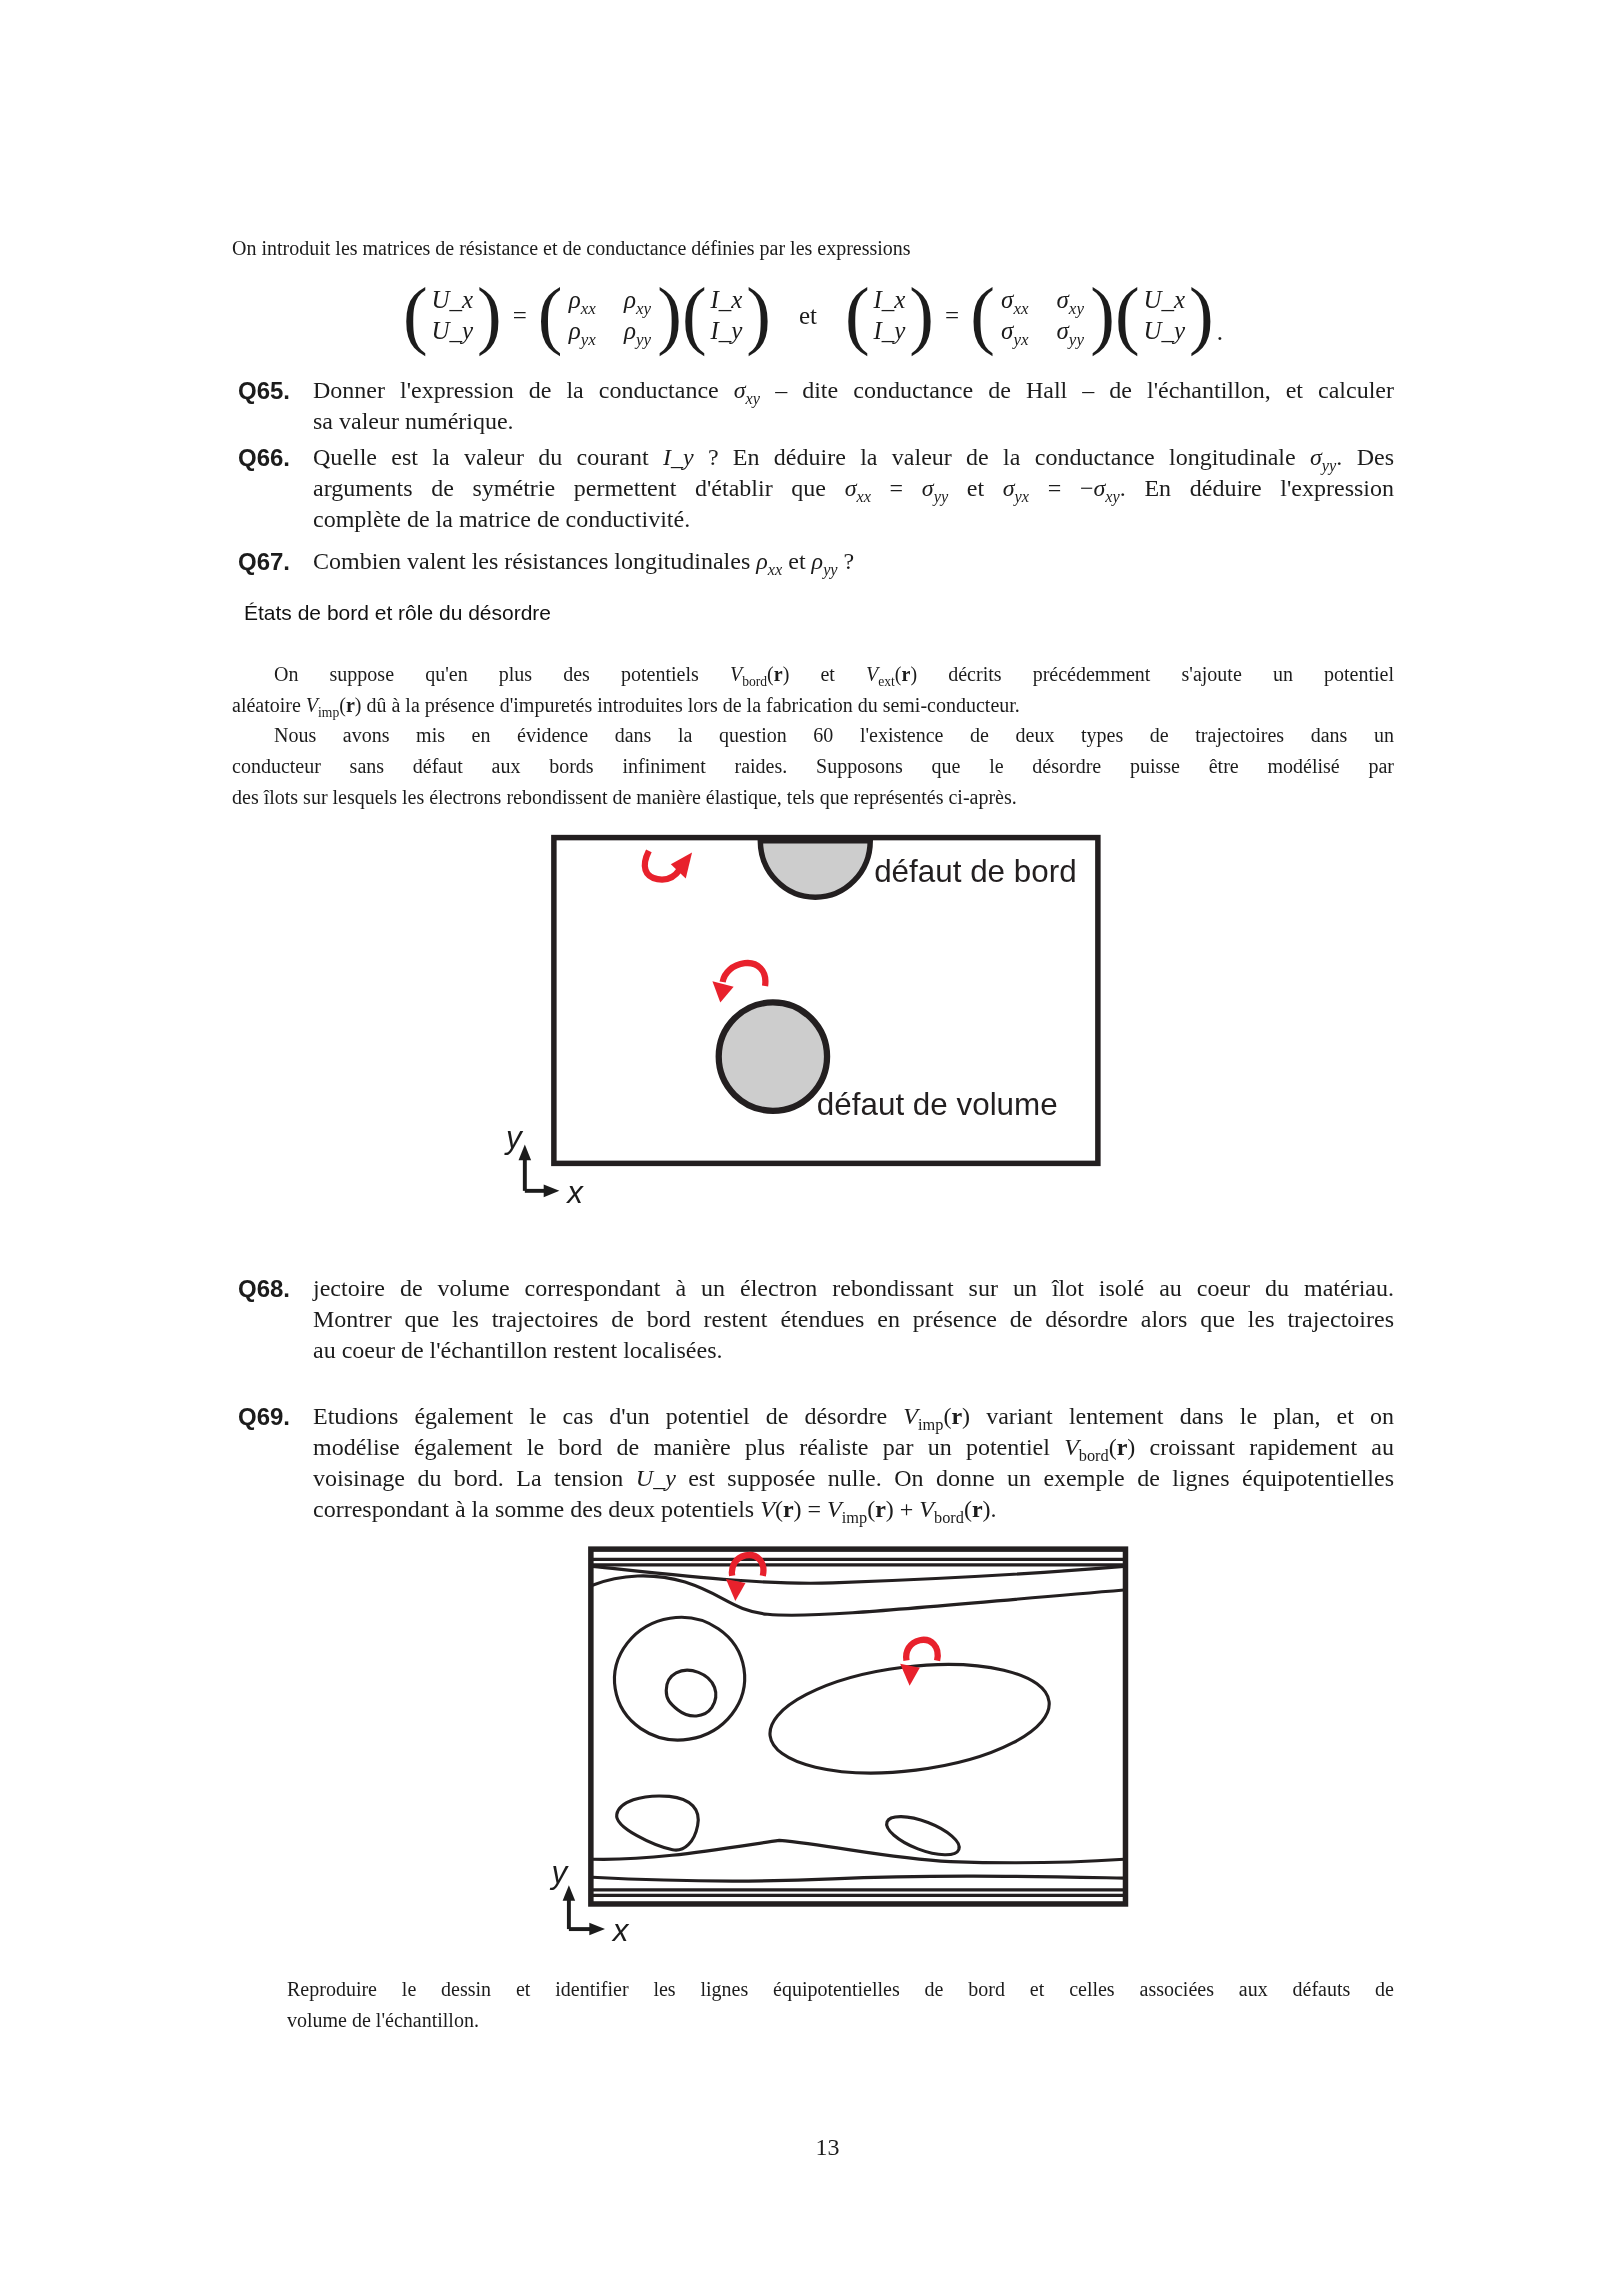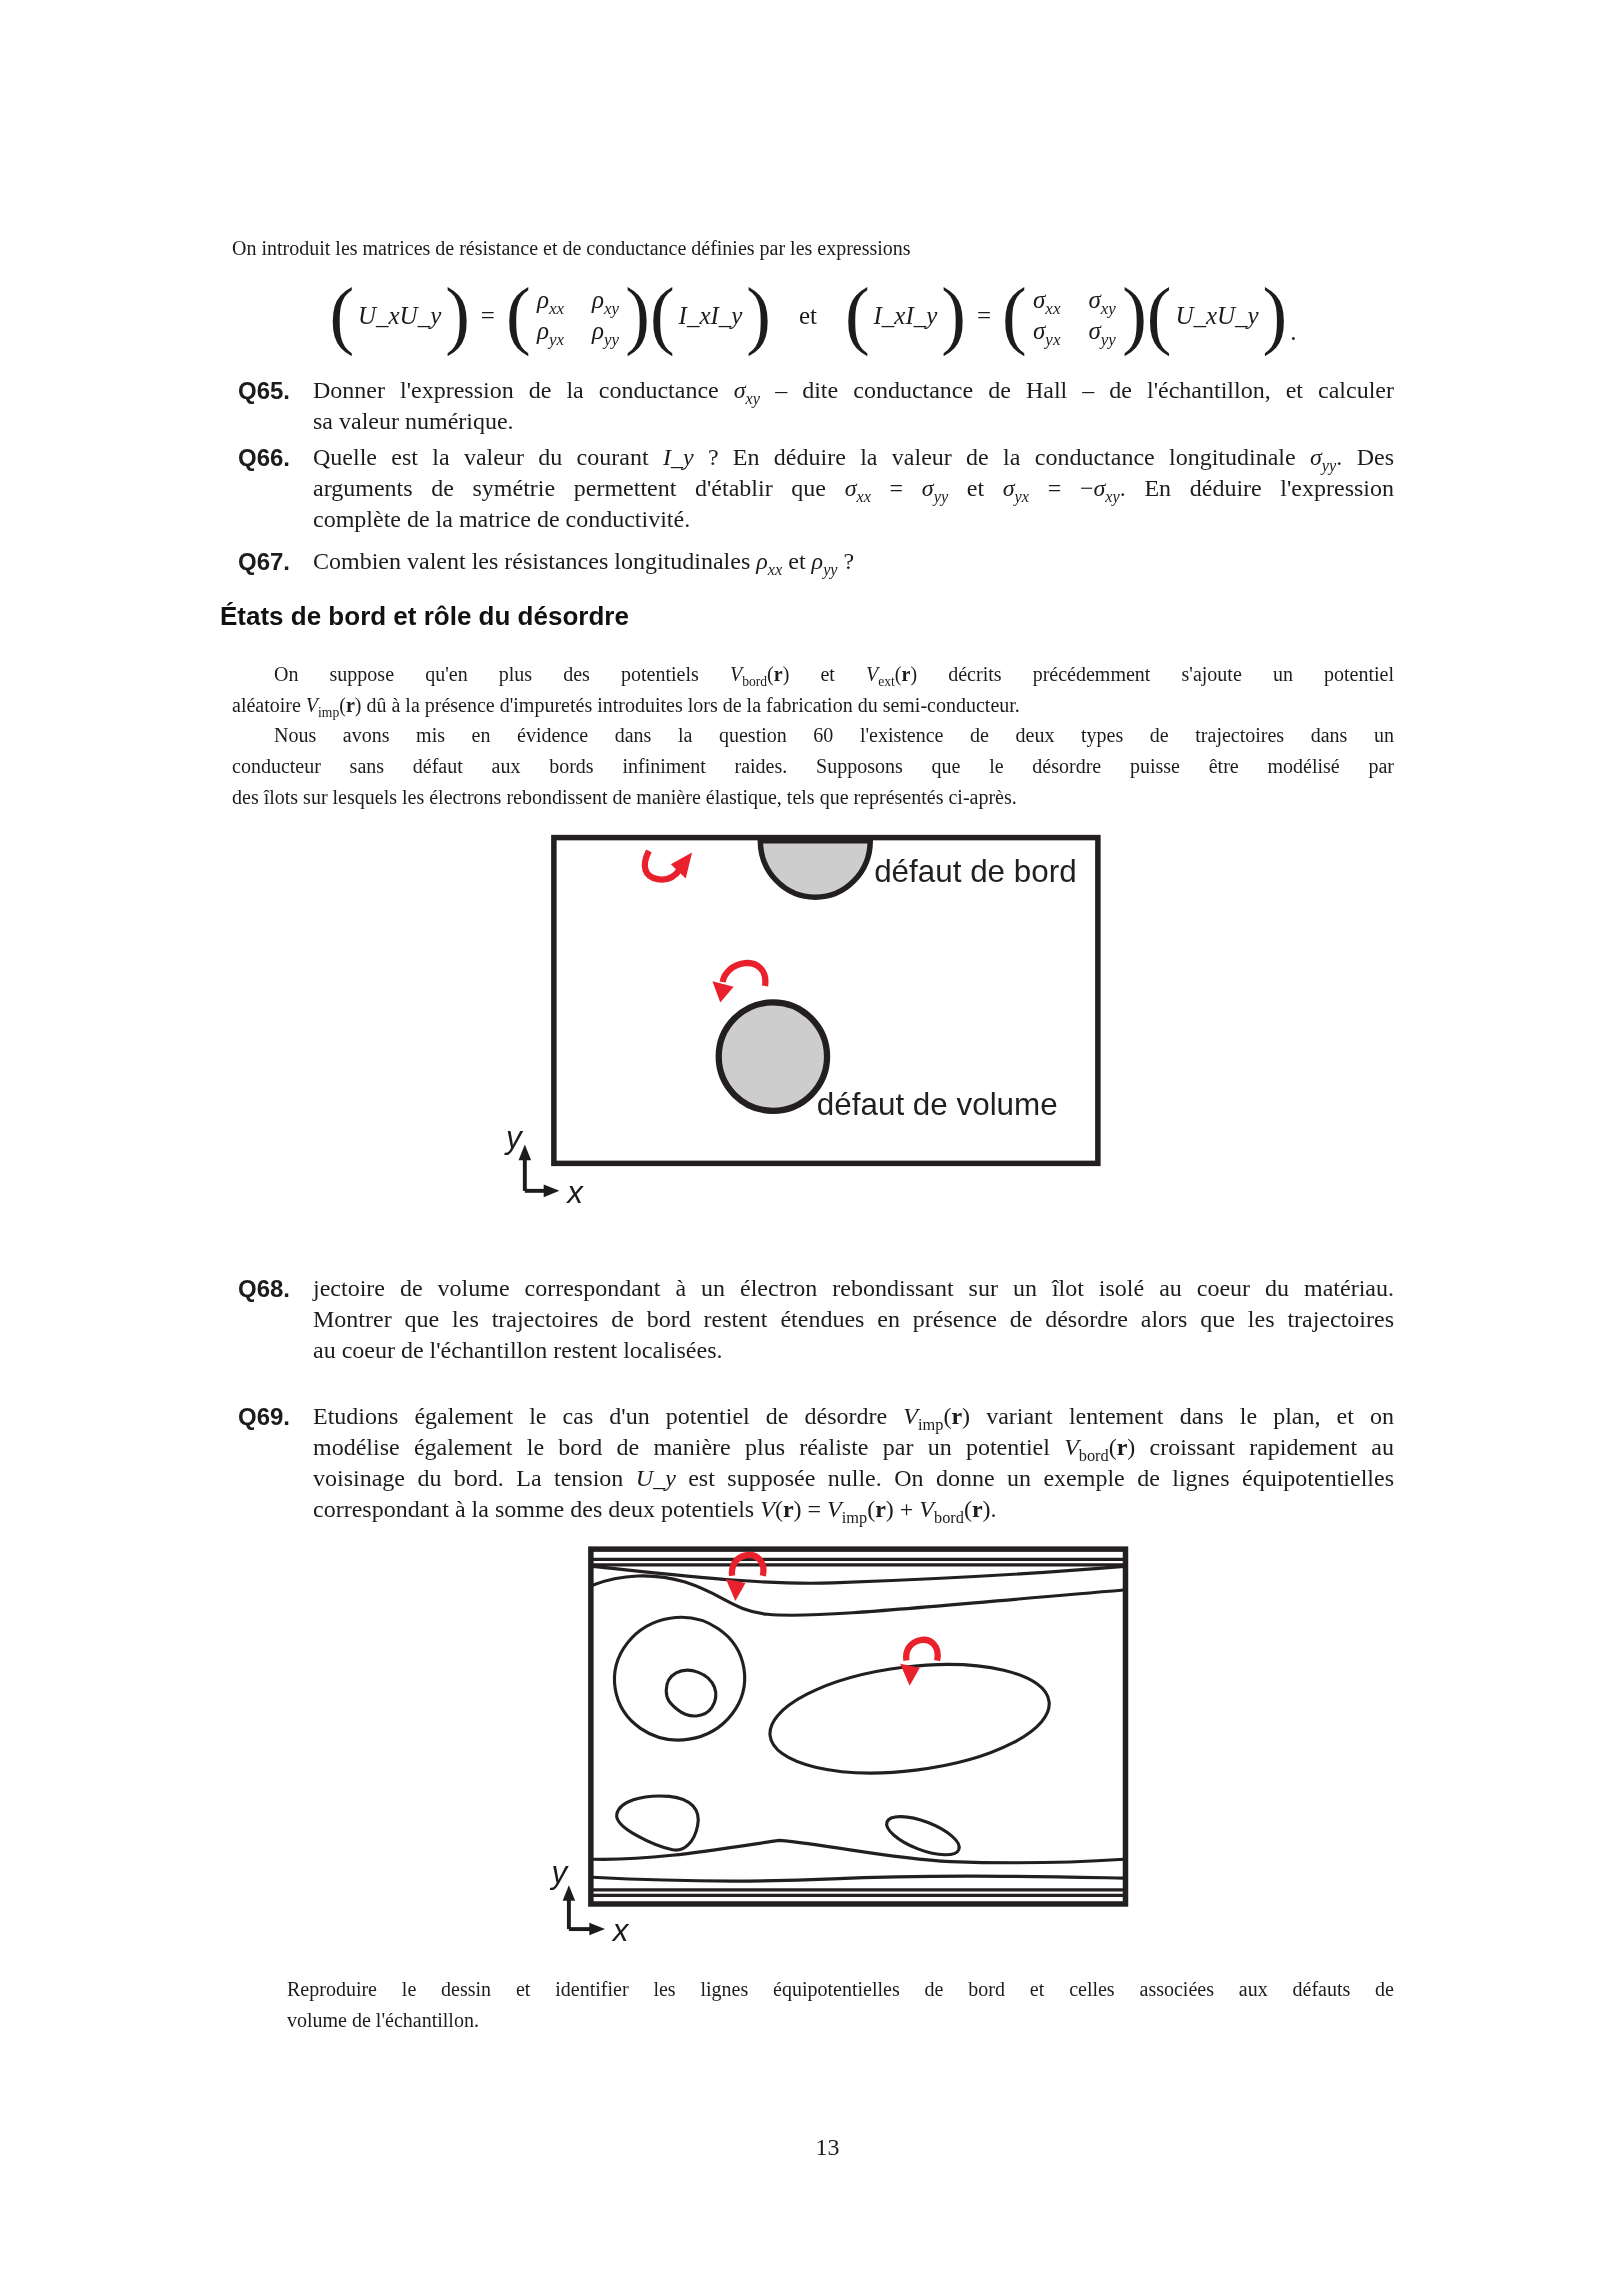--- a/index.html
+++ b/index.html
@@ -14,33 +14,33 @@
   .indent .line:first-child{text-indent:42px;}
   .question{position:absolute;left:232px;width:1162px;}
   .qlabel{
     position:absolute;left:6px;top:0;
     font-family:Liberation Sans, sans-serif;font-weight:bold;font-size:24px;line-height:31px;
   }
   .qbody{margin-left:81px;font-size:24px;line-height:31px;}
   sub{font-size:0.68em;line-height:0;}
   i sub{}
   .section-heading{
-    position:absolute;left:220px;top:601px;
-    font-family:"Liberation Sans",sans-serif;font-weight:bold;font-size:26px;color:#111;
+    position:absolute;left:244px;top:601px;
+    font-family:"Liberation Sans",sans-serif;font-weight:normal;font-size:21px;color:#111;
   }
   
   .eqrow{
     position:absolute;left:232px;top:276px;width:1162px;height:79px;
     display:flex;justify-content:center;align-items:center;font-size:25px;
   }
   .paren{
     font-family:"Liberation Serif",serif;font-weight:300;font-size:74px;
     line-height:0.86;transform:scaleY(1.02);
   }
-  .col{display:flex;flex-direction:row;align-items:center;row-gap:1.6px;padding:0 3.9px;}
+  .col{display:flex;flex-direction:column;align-items:center;row-gap:1.6px;padding:0 3.9px;}
   .m22{display:grid;grid-template-columns:auto auto;column-gap:28px;row-gap:1.6px;padding:0 6.3px;justify-items:center;}
   .cell{font-style:italic;line-height:30px;}
   .eqsign{margin:0 11px;}
   .etword{margin:0 28px;}
   .period{align-self:flex-end;margin-bottom:9.4px;margin-left:3.1px;}
   .figure{position:absolute;}
   .pagenum{position:absolute;left:16px;top:2134px;width:1623px;text-align:center;font-size:24px;}
 </style>
 </head>
 <body>

